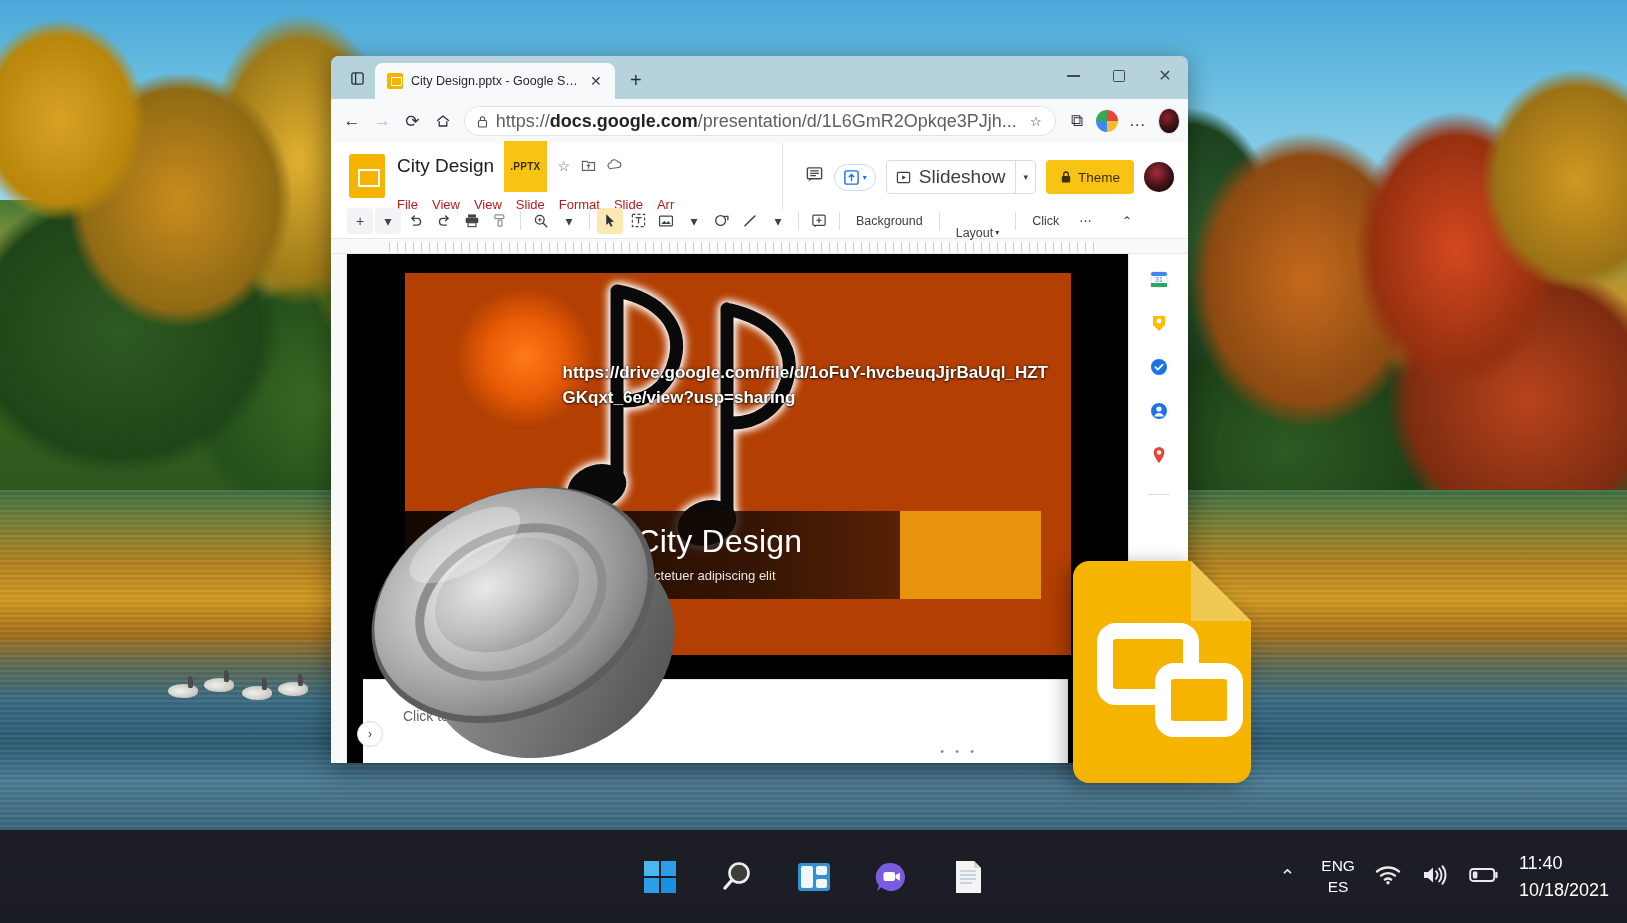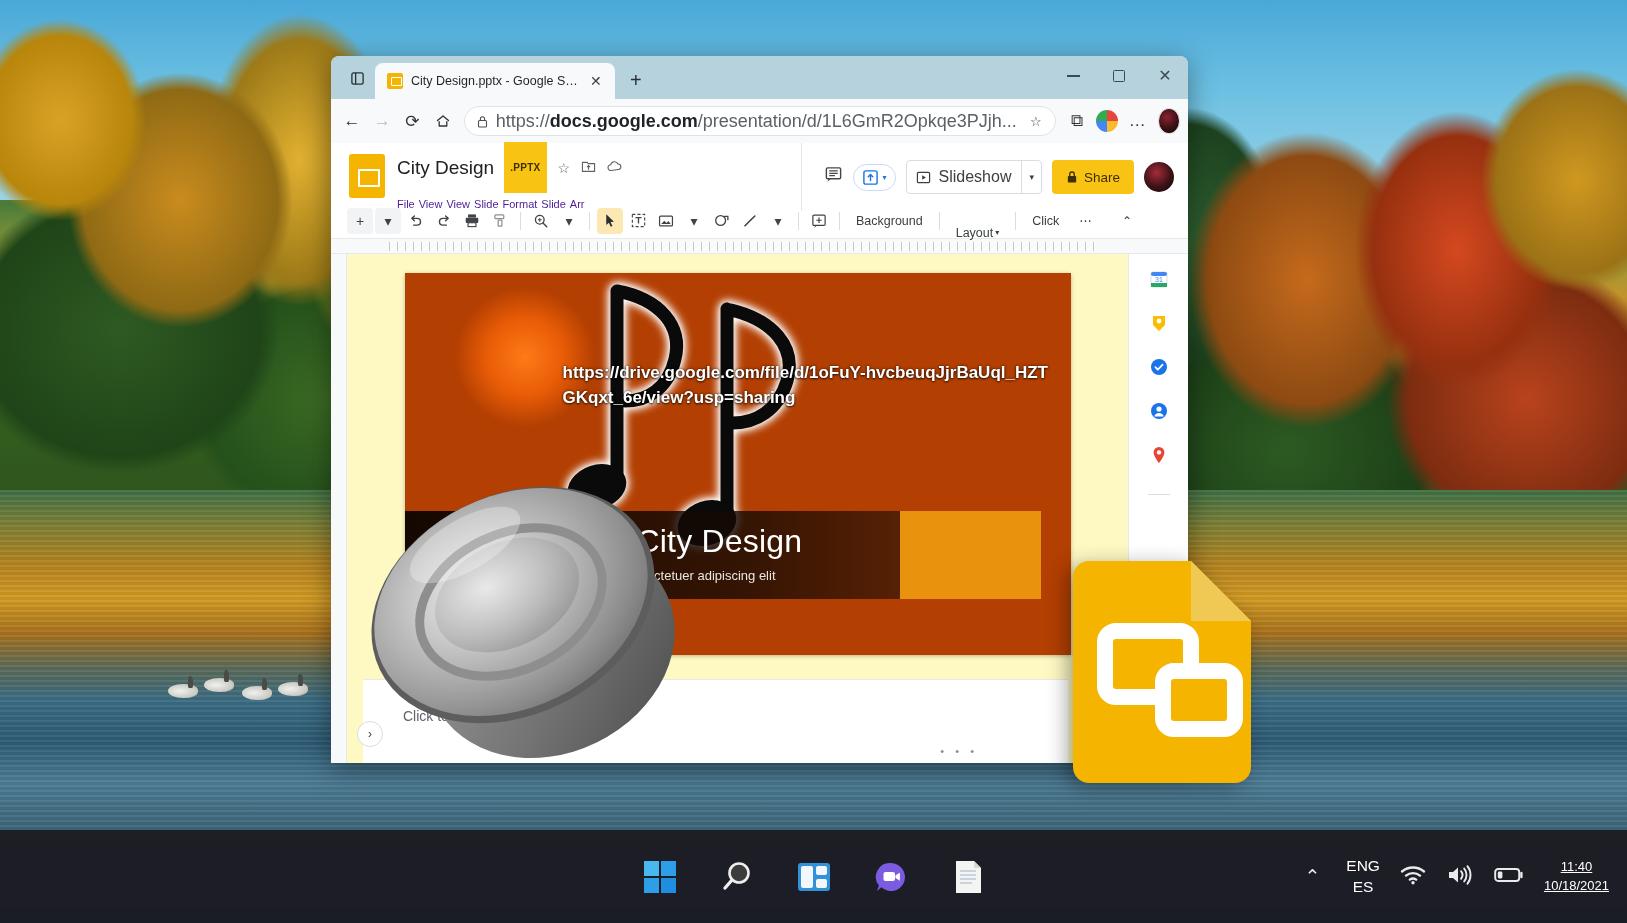--- a/index.html
+++ b/index.html
@@ -175,33 +175,33 @@
   #slides-logo::after {
     content: ""; position: absolute; left: 9px; top: 15px;
     width: 18px; height: 14px; border: 2.6px solid #fff; border-radius: 1px;
   }
   #doc-title { font-size: 19px; color: #202124; font-weight: 400; }
   #pptx-badge {
     background: #f9c313; color: #3c3000; font-size: 10px; font-weight: 700;
     padding: 20px 6px; border-radius: 0; margin-left: 10px; letter-spacing: .3px;
   }
   .title-ic { margin-left: 11px; font-size: 14px; color: #5f6368; }
-  #menubar { display: flex; gap: 4px; font-size: 11px; color: #4c1d95; margin-top: 5px; }
+  #menubar { display: flex; gap: 14px; font-size: 13px; color: #b91c1c; margin-top: 5px; }
   #menubar span { cursor: default; }
   #head-right {
     position: absolute; right: 0; top: 0; height: 68px;
     display: flex; align-items: center; gap: 10px; padding-right: 14px;
     border-left: 1px solid #e3e5e8; padding-left: 22px; background: #fff;
   }
   .hr-icon { font-size: 17px; color: #444746; }
   #present-btn {
     height: 34px; border: 1px solid #dadce0; border-radius: 4px;
     display: flex; align-items: center; background: #fff;
   }
-  #present-btn .lbl { font-size: 16px; color: #3c4043; padding: 0 10px 0 8px; }
+  #present-btn .lbl { font-size: 19px; color: #3c4043; padding: 0 10px 0 8px; }
   #present-btn .caret {
     border-left: 1px solid #dadce0; padding: 0 7px; font-size: 9px; color: #3c4043;
     height: 100%; display: flex; align-items: center;
   }
   #share-btn {
     height: 34px; background: #f9c313; border-radius: 4px;
     display: flex; align-items: center; gap: 6px; padding: 0 14px;
     font-size: 13.5px; color: #3c2f00; font-weight: 500;
   }
   #avatar-g {
@@ -240,21 +240,21 @@
     opacity: .55;
   }
 
   
   #editor { flex: 1; display: flex; position: relative; overflow: hidden; }
   #filmstrip {
     width: 16px; background: #f8f9fa; border-right: 1px solid #e6e8ea;
     padding-top: 10px;
   }
   #canvaswrap {
-    flex: 1; background: #fef9c3; position: relative;
+    flex: 1; background: #000000; position: relative;
     display: flex; justify-content: center; padding-top: 19px;
   }
   #rightrail {
     width: 60px; background: #fff; border-left: 1px solid #e6e8ea;
     display: flex; flex-direction: column; align-items: center;
     padding-top: 14px; gap: 22px;
   }
   .rail-ic { width: 22px; height: 22px; display: flex; align-items: center; justify-content: center; }
   #rail-divider { width: 22px; height: 1px; background: #dadce0; margin-top: 6px; }
 
@@ -340,21 +340,21 @@
   #tb-center {
     position: absolute; left: 50%; transform: translateX(-50%);
     display: flex; align-items: center; gap: 33px;
   }
   .tbi { width: 44px; height: 44px; display: flex; align-items: center; justify-content: center; }
   #tb-right {
     position: absolute; right: 18px; display: flex; align-items: center; gap: 20px;
   }
   #tray-chevron { font-size: 19px; color: #e8eaed; padding: 0 6px; }
   #lang { text-align: center; color: #fff; font-size: 15.5px; line-height: 1.35; }
-  #clock { text-align: center; color: #fff; font-size: 13px; line-height: 1.45; text-decoration: underline; }
+  #clock { text-align: left; color: #fff; font-size: 18px; line-height: 1.45; }
 </style>
 </head>
 <body>
 
 <div id="desktop">
   <div id="sky"></div>
   <div id="forest-left"></div>
   <div id="forest-right"></div>
   <div id="lake"></div>
   <div class="geese">
@@ -478,21 +478,21 @@
             </svg>
           </span>
           <span class="lbl">Slideshow</span>
           <span class="caret">▾</span>
         </span>
         <span id="share-btn">
           <svg width="12" height="14" viewBox="0 0 12 14">
             <rect x="1.8" y="6" width="8.4" height="6.4" rx="1" fill="#3c2f00"></rect>
             <path d="M3.7 6V4.3a2.3 2.3 0 014.6 0V6" fill="none" stroke="#3c2f00" stroke-width="1.3"></path>
           </svg>
-          <span>Share</span>
+          <span>Theme</span>
         </span>
         <span id="avatar-g"></span>
       </div>
     </div>
 
     <div id="toolbar">
       <span class="tb grey">+</span>
       <span class="tb grey">▾</span>
       <span class="tb">
         <svg width="16" height="14" viewBox="0 0 17 14">

